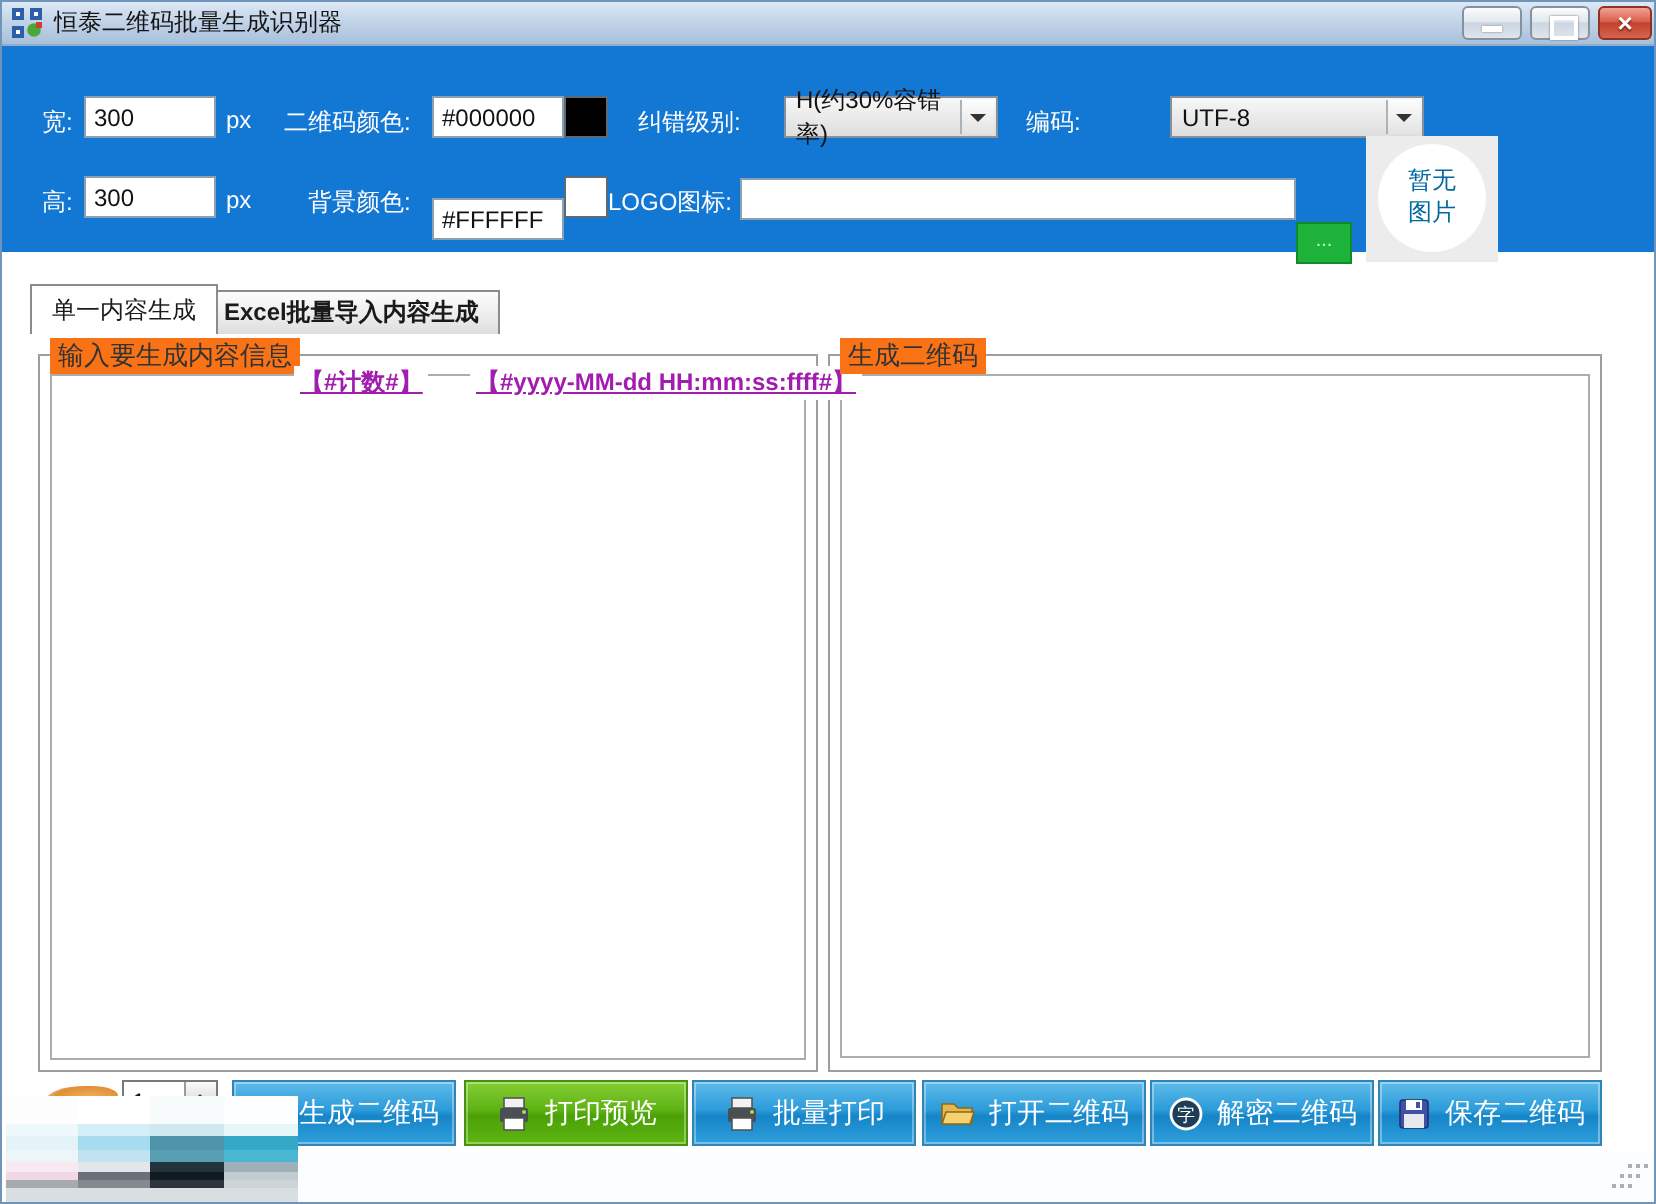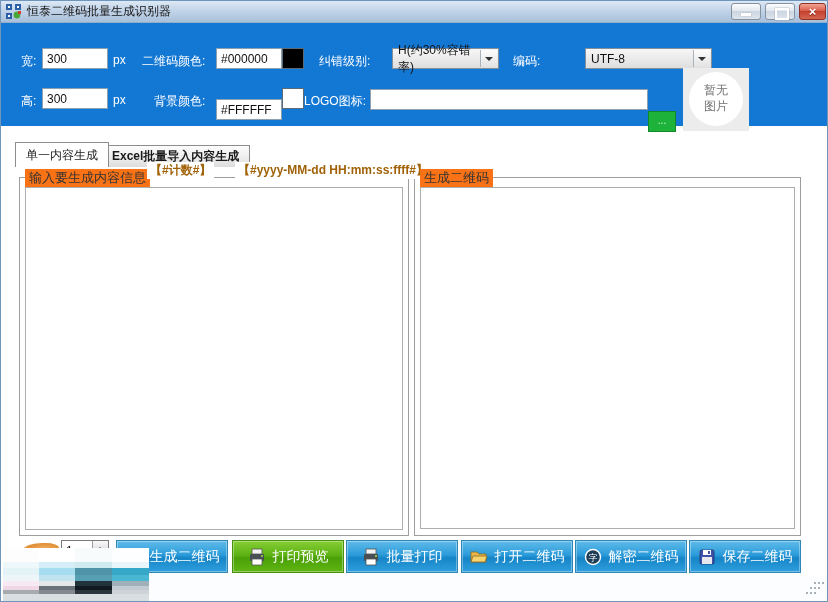--- a/index.html
+++ b/index.html
@@ -37,36 +37,36 @@
   .carrow:after{content:"";width:0;height:0;border:4px solid transparent;border-top-color:#333;margin-top:4px;}
   .swatch{position:absolute;width:22px;height:21px;box-sizing:border-box;border:1px solid #5a6a76;}
   .swatch.black{background:#000000;}
   .swatch.white{background:#ffffff;}
   .browse-btn{position:absolute;left:647px;top:88px;width:28px;height:21px;background:#1db33b;
     border:1px solid #128a2c;box-sizing:border-box;color:#c8f2d2;font-size:10px;
     text-align:center;line-height:18px;}
   .nopic{position:absolute;left:682px;top:45px;width:66px;height:63px;background:#ececec;}
   .nopic .circ{position:absolute;left:6px;top:4px;width:54px;height:54px;border-radius:50%;background:#ffffff;}
   .nopic .nptext{position:absolute;left:0;top:14px;width:100%;text-align:center;
-    color:#737373;font-size:12px;line-height:16px;}
+    color:#0369a1;font-size:12px;line-height:16px;}
   
   .tab{position:absolute;font-size:12px;color:#1a1a1a;box-sizing:border-box;white-space:nowrap;
     padding:0 10px;display:flex;align-items:center;}
   .tab.active{left:14px;top:141px;height:25px;background:#ffffff;border:1px solid #8c8c8c;border-bottom:none;z-index:3;}
   .tab.inactive{left:100px;top:144px;height:22px;background:linear-gradient(#fdfdfd,#e8e8e8 70%,#ddd);
     border:1px solid #8c8c8c;border-bottom:none;z-index:2;font-weight:bold;}
   
   .groupbox{position:absolute;border:1px solid #9e9e9e;background:#fff;box-sizing:border-box;}
   .gb-left{left:18px;top:176px;width:390px;height:359px;}
   .gb-right{left:413px;top:176px;width:387px;height:359px;}
   .legend{position:absolute;background:#f97316;padding:0 4px;font-size:13px;color:#333;z-index:4;white-space:nowrap;}
   .lg-left{left:24px;top:168px;}
   .lg-right{left:419px;top:168px;}
-  .varlink{position:absolute;top:161px;background:#ffffff;padding:0 3px;z-index:4;
-    color:#a16207;font-size:12px;font-weight:bold;white-space:nowrap;cursor:pointer;}
+  .varlink{position:absolute;top:182px;background:#ffffff;padding:0 3px;z-index:4;
+    color:#a21caf;font-size:12px;font-weight:bold;text-decoration:underline;white-space:nowrap;cursor:pointer;}
   .link1{left:146px;}
   .link2{left:234px;}
   .content-textarea{position:absolute;left:24px;top:186px;width:378px;height:343px;
     border:1px solid #adadad;resize:none;outline:none;font-size:12px;padding:2px;box-sizing:border-box;}
   .qr-canvas{position:absolute;left:419px;top:186px;width:375px;height:342px;
     border:1px solid #adadad;background:#ffffff;box-sizing:border-box;}
   
   .copies-icon{position:absolute;left:22px;top:542px;width:36px;height:13px;border-radius:60% 40% 50% 50%;
     background:radial-gradient(ellipse at 60% 45%,#f2b060 0%,#e08f36 55%,rgba(224,143,54,0) 100%);}
   .copies-dot{position:absolute;left:14px;top:548px;width:7px;height:6px;border-radius:50%;background:#b8cf5a;}

